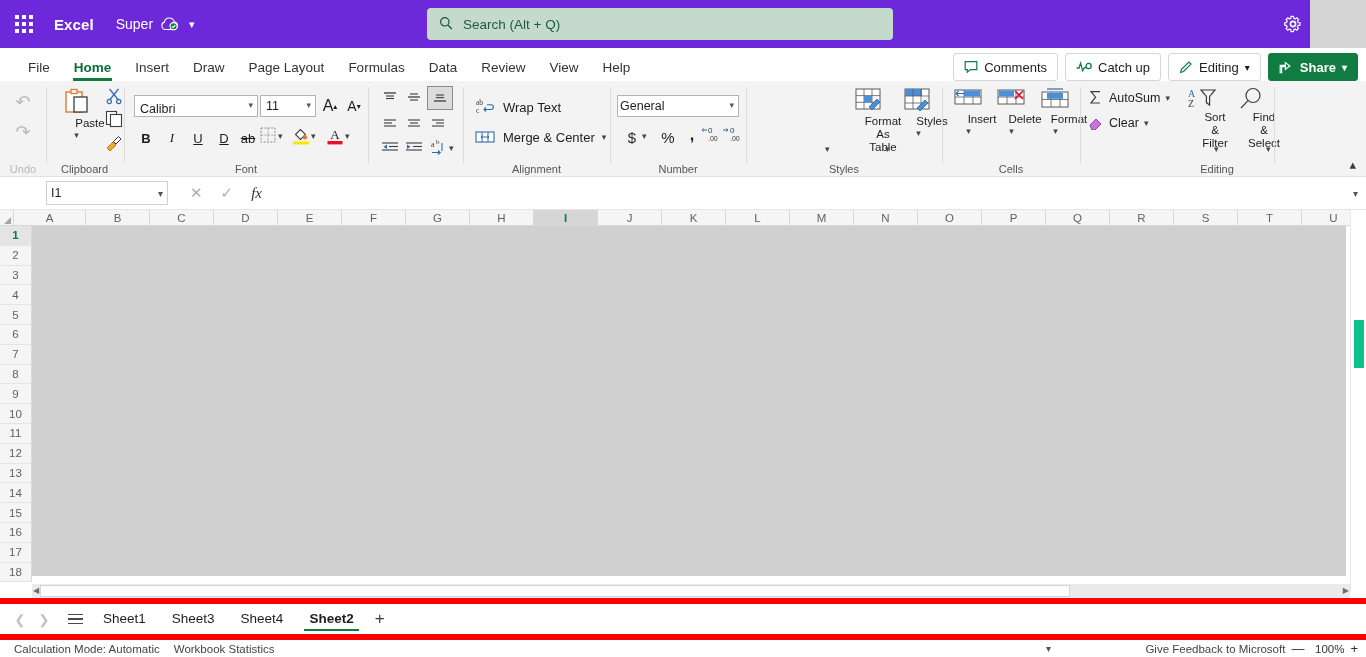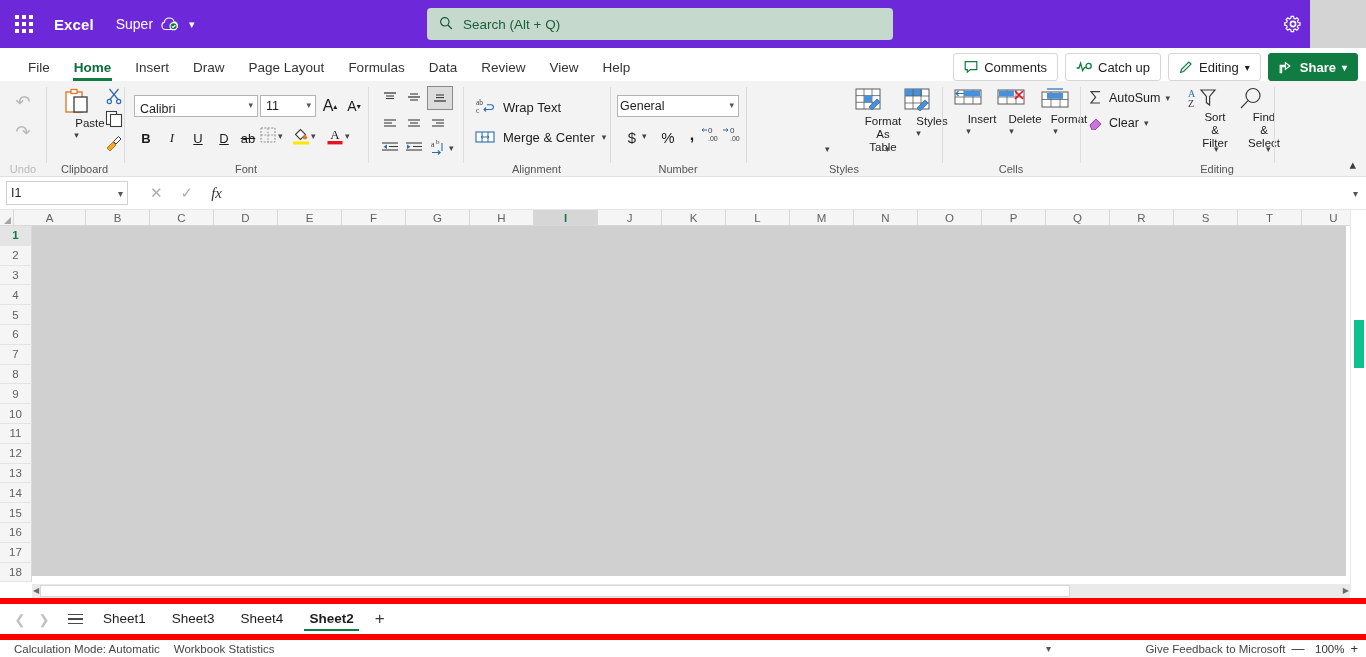--- a/index.html
+++ b/index.html
@@ -100,21 +100,21 @@
   .alignicon.sel { background: #dcdcdc; border: 1px solid #8a8a8a; }
 
   .numfmt {
     width: 122px; height: 22px; border: 1px solid #b4b4b4; background: #fff;
     font-size: 12.5px; color: #1d1d1d; padding: 0 16px 0 2px; display: flex; align-items: center;
     position: relative;
   }
 
   
   .fbar { position: absolute; left: 0; top: 177px; width: 1366px; height: 33px; background: #fff;
-          border-bottom: 1px solid #e6e6e6; display: flex; align-items: center; }
+          border-bottom: 1px solid #e6e6e6; display: flex; align-items: center; padding-left: 40px; }
   .namebox {
     margin-left: 6px; width: 122px; height: 24px; border: 1px solid #d0d0d0; background: #fff;
     display: flex; align-items: center; padding: 0 4px; font-size: 12.5px; color: #1d1d1d;
     justify-content: space-between;
   }
   .fb-btns { display: flex; align-items: center; gap: 18px; margin-left: 22px; }
   .fb-ic { font-size: 15px; color: #adadad; cursor: pointer; }
   .fb-fx { font-family: "Liberation Serif", serif; font-style: italic; font-size: 15px; color: #333; }
   .fb-input { flex: 1; margin-left: 18px; margin-right: 22px; height: 22px; font-size: 13px; color: #1d1d1d; }
   .fb-chev { position: absolute; right: 8px; font-size: 10px; color: #555; }

